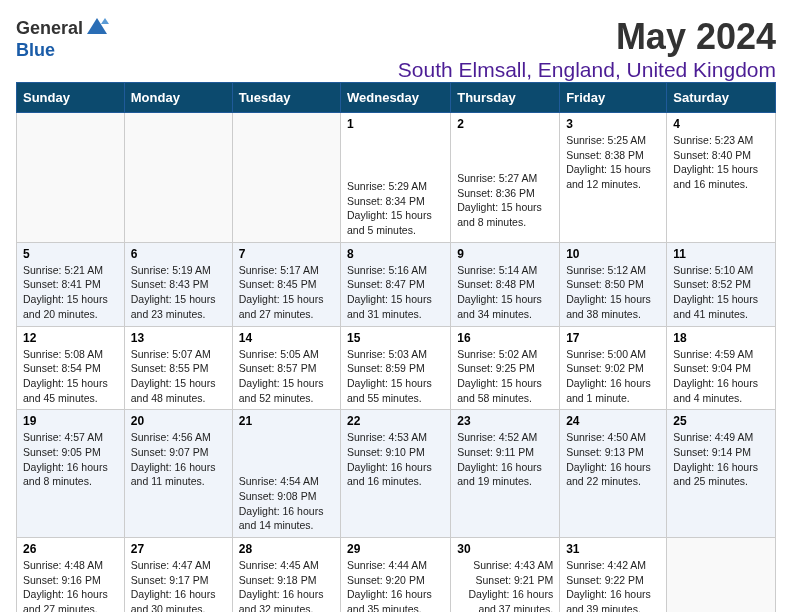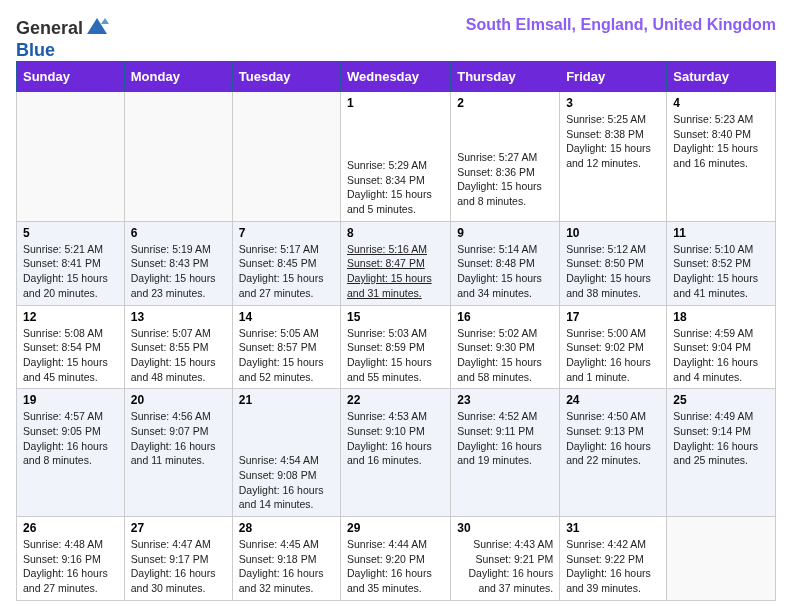--- a/index.html
+++ b/index.html
@@ -37,31 +37,31 @@
     }
     .title-block {
       text-align: right;
     }
     .main-title {
       font-size: 36px;
       font-weight: bold;
       color: #333;
     }
     .sub-title {
-      font-size: 16px;
-      color: #8b5cf6;
-      font-weight: 700;
+      font-size: 21px;
+      color: #4c1d95;
+      font-weight: 400;
     }
     table {
       width: 100%;
       border-collapse: collapse;
       font-size: 11px;
     }
     thead tr th {
-      background: #6d28d9;
+      background: #0c4a6e;
       color: #fff;
       padding: 7px 6px;
       text-align: left;
       font-size: 13px;
       font-weight: 600;
       border: 1px solid #1f5a99;
     }
     tbody tr td {
       border: 1px solid #ccc;
       padding: 4px 6px;
@@ -102,20 +102,21 @@
           <polygon points="12,2 22,18 2,18" fill="#2a6db5"></polygon>
           <polygon points="16,8 24,8 20,2" fill="#5b9bd5"></polygon>
         </svg>
       </div>
       <div>
         <span class="logo-text-blue">Blue</span>
       </div>
     </div>
   </div>
   <div class="title-block">
+    <div class="main-title">May 2024</div>
     <div class="sub-title">South Elmsall, England, United Kingdom</div>
   </div>
 </div>
 
 <table>
   <thead>
     <tr>
     <th>Sunday</th>
         <th>Monday</th>
         <th>Tuesday</th>
@@ -176,21 +177,21 @@
         </td>
         <td>
           <span class="day-num">7</span>
           <div class="day-info" style="white-space: pre-line;">Sunrise: 5:17 AM
 Sunset: 8:45 PM
 Daylight: 15 hours
 and 27 minutes.</div>
         </td>
         <td>
           <span class="day-num">8</span>
-          <div class="day-info" style="white-space: pre-line; text-decoration: underline;">Sunrise: 5:16 AM
+          <div class="day-info" style="white-space: pre-line;">Sunrise: 5:16 AM
 Sunset: 8:47 PM
 Daylight: 15 hours
 and 31 minutes.</div>
         </td>
         <td>
           <span class="day-num">9</span>
           <div class="day-info" style="white-space: pre-line;">Sunrise: 5:14 AM
 Sunset: 8:48 PM
 Daylight: 15 hours
 and 34 minutes.</div>
@@ -235,21 +236,21 @@
         <td>
           <span class="day-num">15</span>
           <div class="day-info" style="white-space: pre-line;">Sunrise: 5:03 AM
 Sunset: 8:59 PM
 Daylight: 15 hours
 and 55 minutes.</div>
         </td>
         <td>
           <span class="day-num">16</span>
           <div class="day-info" style="white-space: pre-line;">Sunrise: 5:02 AM
-Sunset: 9:30 PM
+Sunset: 9:25 PM
 Daylight: 15 hours
 and 58 minutes.</div>
         </td>
         <td>
           <span class="day-num">17</span>
           <div class="day-info" style="white-space: pre-line;">Sunrise: 5:00 AM
 Sunset: 9:02 PM
 Daylight: 16 hours
 and 1 minute.</div>
         </td>

